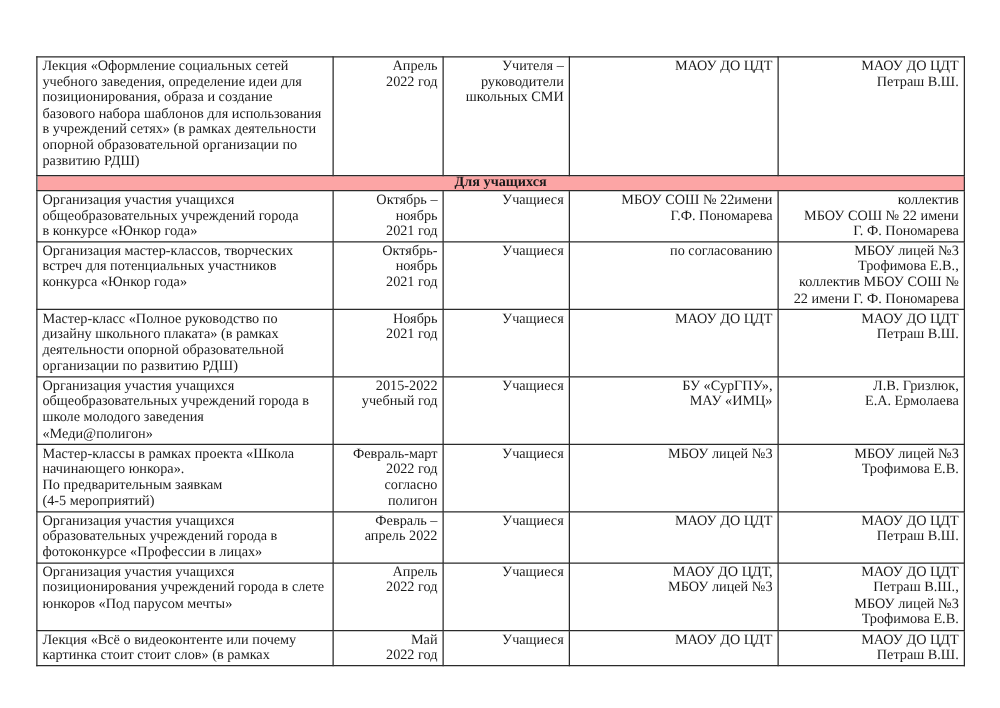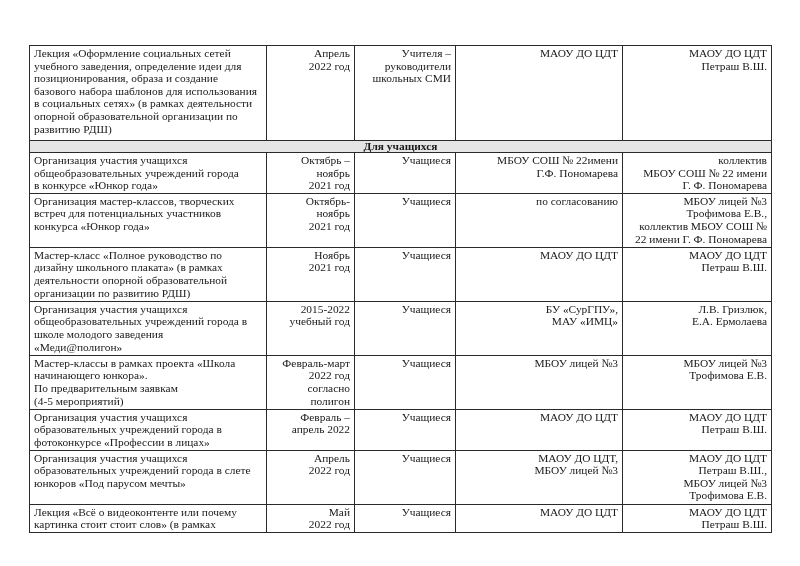--- a/index.html
+++ b/index.html
@@ -13,21 +13,21 @@
     border-collapse: collapse; width: 742px; table-layout: fixed;
     font-size: 11.4px; line-height: 12.6px;
   }
   td {
     border: 1px solid #2a2a2a; vertical-align: top;
     padding: 1px 4px 1px 4px; overflow: hidden;
   }
   td.c1 { text-align: left; }
   td.c2, td.c3, td.c4, td.c5 { text-align: right; }
   tr.section td {
-    background: #e5e5e5; text-align: center; font-weight: bold;
+    background: #fca5a5; text-align: center; font-weight: bold;
     padding: 0 4px; height: 11px; line-height: 11px;
   }
   .line { display: block; }
   .it { }
 </style>
 </head>
 <body>
 
 <div class="page">
   <table>
@@ -39,21 +39,21 @@
       <col style="width:149px">
     </colgroup>
     <tbody>
 
       <tr style="height:95px">
         <td class="c1">
           <span class="line">Лекция «Оформление социальных сетей</span>
           <span class="line">учебного заведения, определение идеи для</span>
           <span class="line">позиционирования, образа и создание</span>
           <span class="line">базового набора шаблонов для использования</span>
-          <span class="line">в социальных сетях» (в рамках деятельности</span>
+          <span class="line">в учреждений сетях» (в рамках деятельности</span>
           <span class="line">опорной образовательной организации по</span>
           <span class="line">развитию РДШ)</span>
         </td>
         <td class="c2">
           <span class="line">Апрель</span>
           <span class="line">2022 год</span>
         </td>
         <td class="c3">
           <span class="line">Учителя –</span>
           <span class="line">руководители</span>
@@ -212,21 +212,21 @@
         </td>
         <td class="c5">
           <span class="line">МАОУ ДО ЦДТ</span>
           <span class="line">Петраш В.Ш.</span>
         </td>
       </tr>
 
       <tr style="height:54px">
         <td class="c1">
           <span class="line">Организация участия учащихся</span>
-          <span class="line">образовательных учреждений города  в слете</span>
+          <span class="line">позиционирования учреждений города  в слете</span>
           <span class="line">юнкоров «Под парусом мечты»</span>
         </td>
         <td class="c2">
           <span class="line">Апрель</span>
           <span class="line">2022 год</span>
         </td>
         <td class="c3">
           <span class="line">Учащиеся</span>
         </td>
         <td class="c4">

